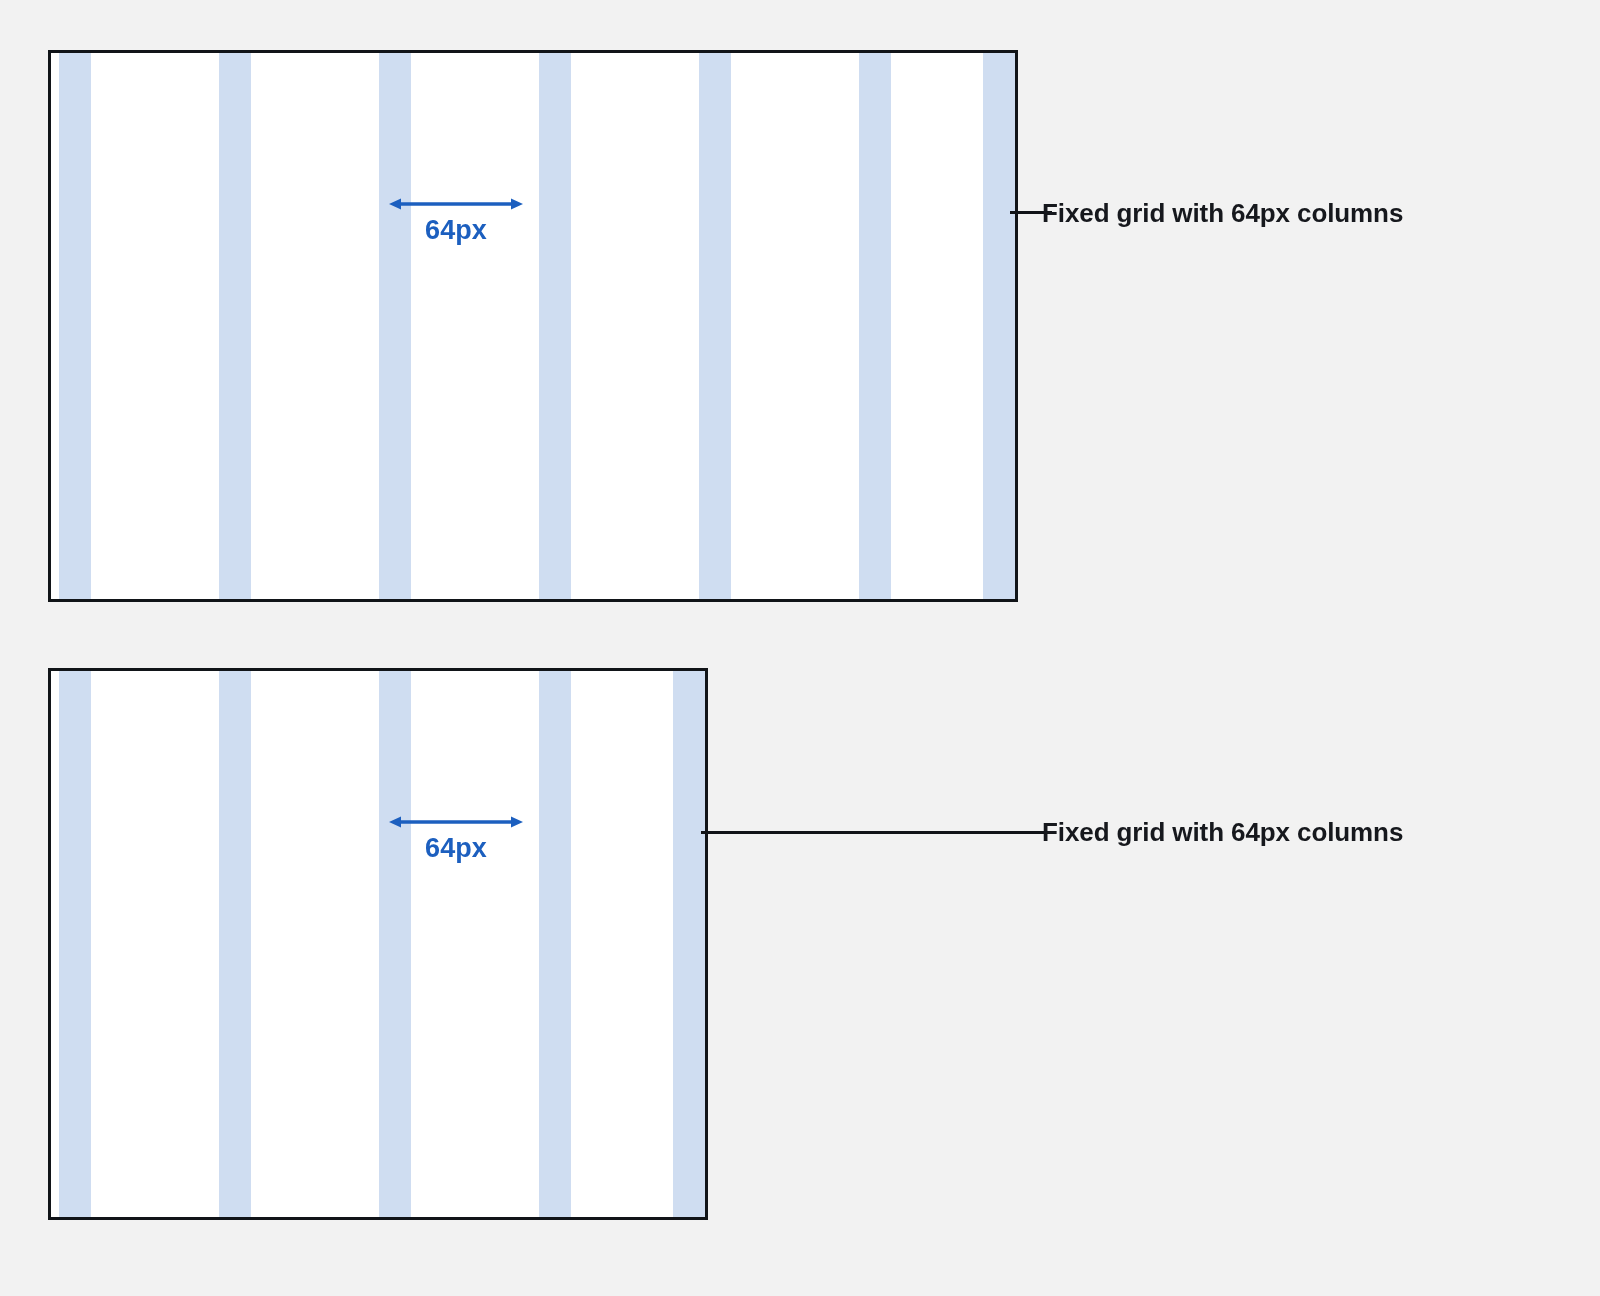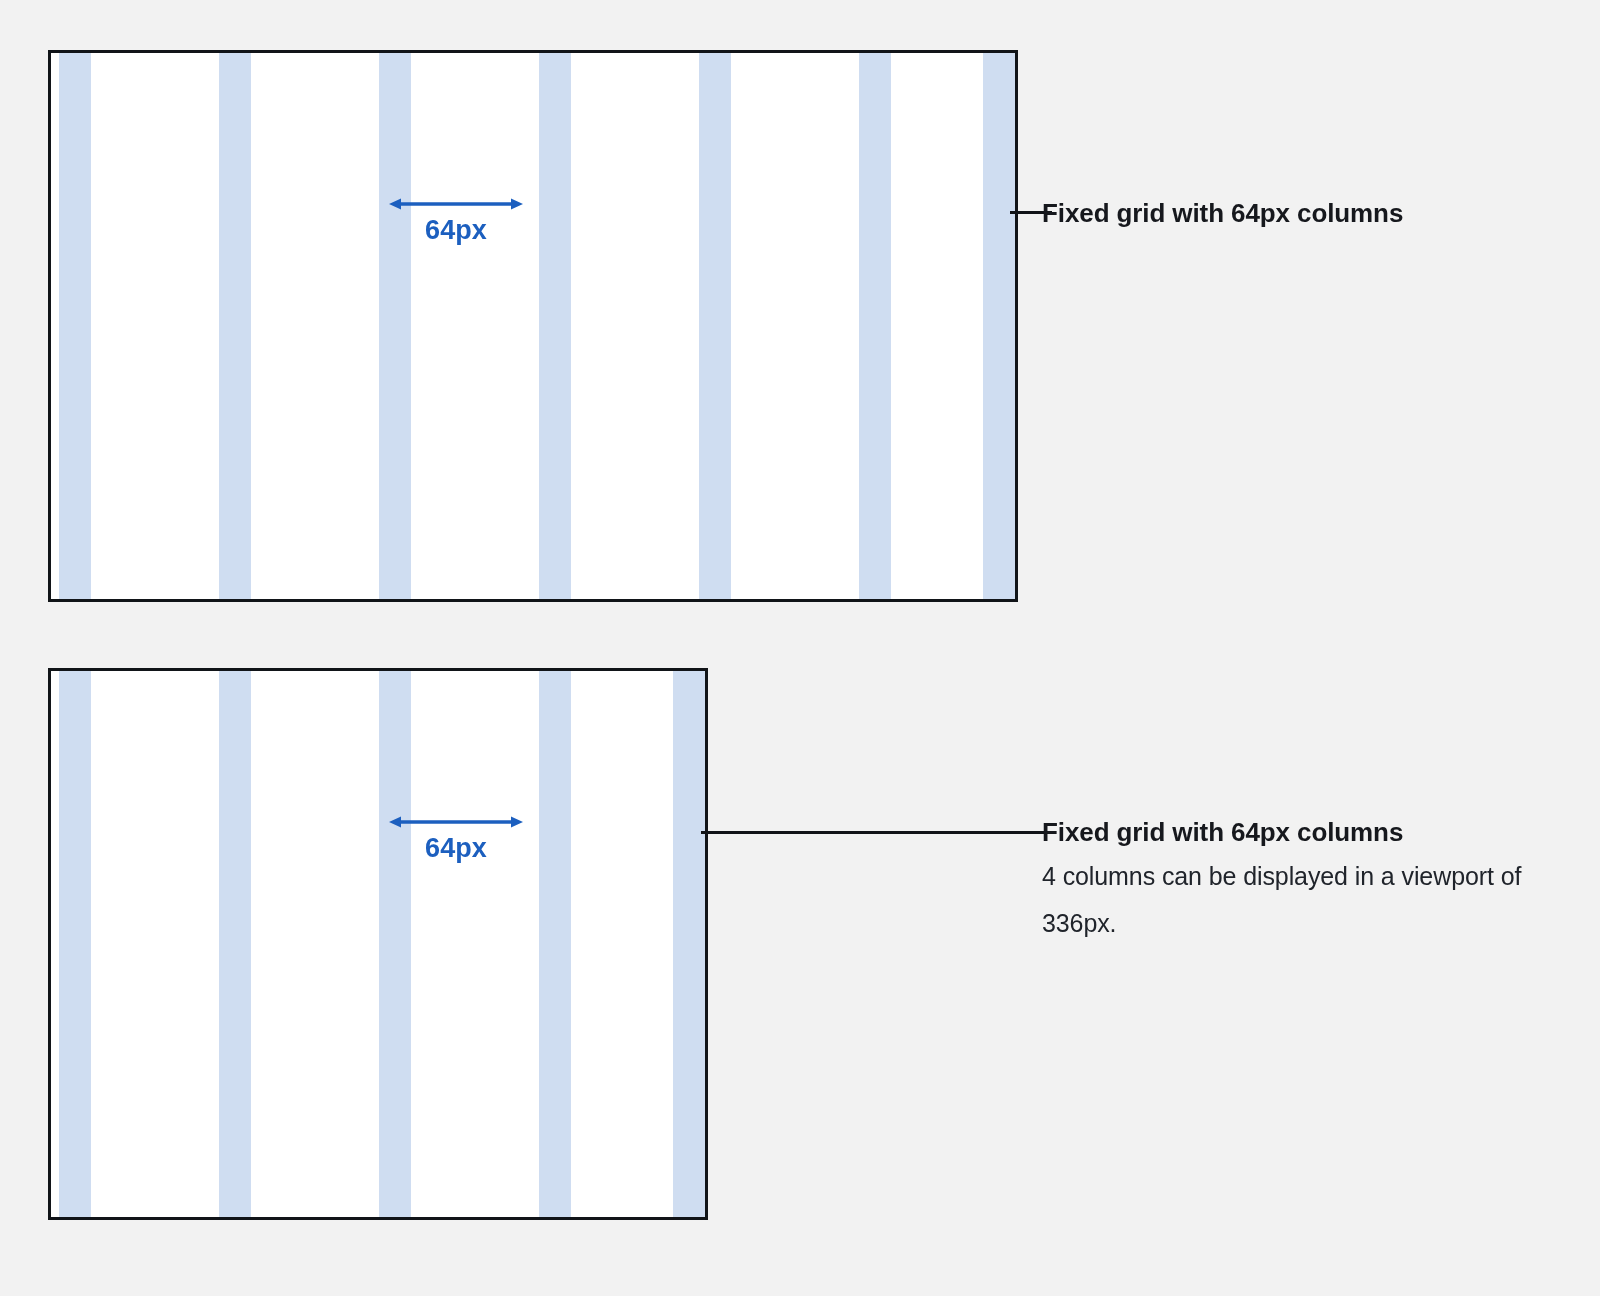--- a/index.html
+++ b/index.html
@@ -179,16 +179,15 @@
       <polygon points="0,10 12,4.4 12,15.6" fill="#1c5fbf"></polygon>
       <polygon points="134,10 122,4.4 122,15.6" fill="#1c5fbf"></polygon>
     </svg>
     <div class="measure-label">64px</div>
   </div>
 
   <div id="leader-line-2" class="leader-line"></div>
 
   <div id="annotation-2" class="annotation">
     <p class="annotation-title">Fixed grid with 64px columns</p>
-    <p class="annotation-body">4 columns can be displayed in a viewport of 336px.</p>
   </div>
 
 </div>
 
 </body></html>

